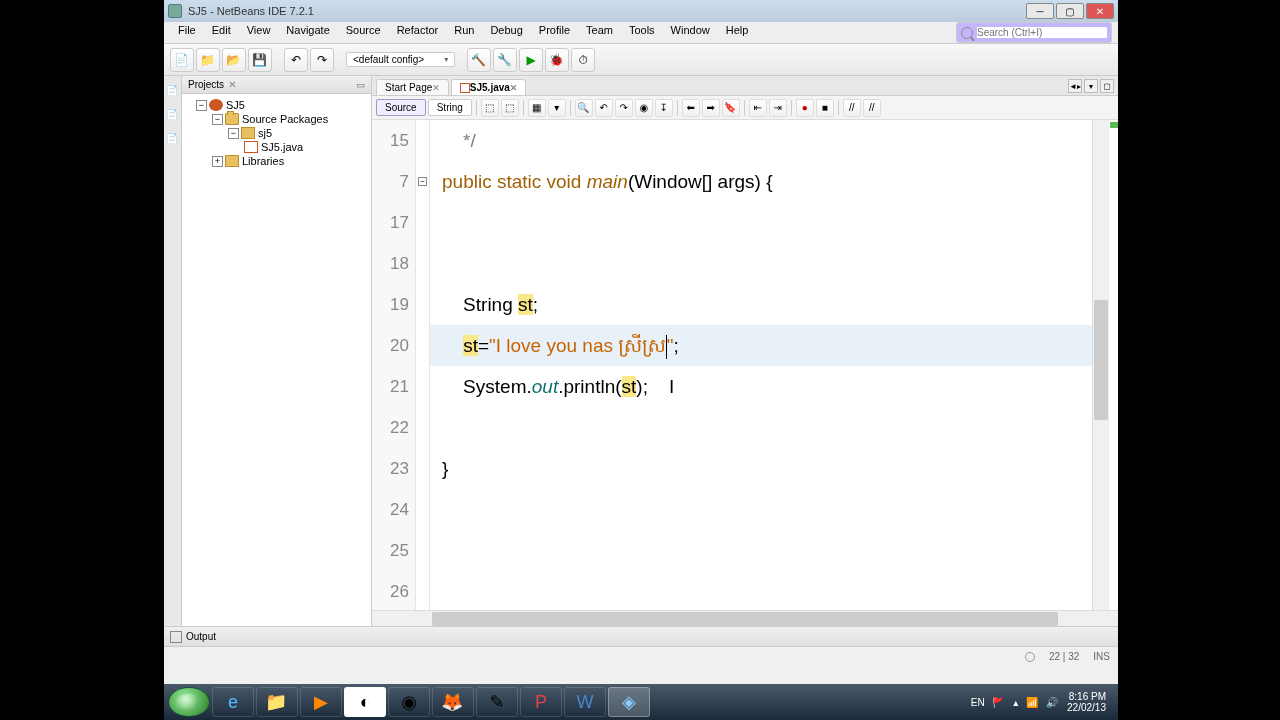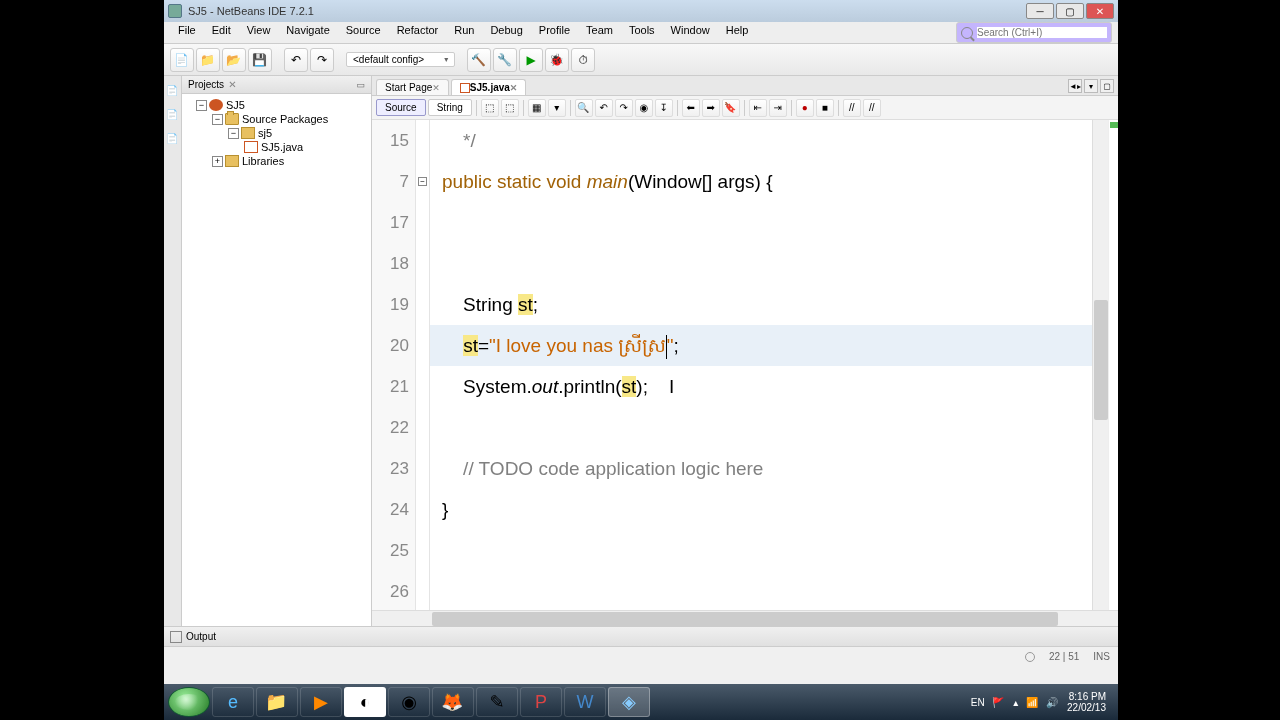--- a/index.html
+++ b/index.html
@@ -79,21 +79,21 @@
     .fold-col { width: 14px; background: #fff; border-right: 1px solid #e4e4e4; }
     .fold-col .fbox { height: 41px; display: flex; align-items: center; justify-content: center; }
     .fold-col .fm { width: 9px; height: 9px; border: 1px solid #888; background: #fff; font-size: 8px; line-height: 7px; text-align: center; cursor: pointer; }
     .code { flex: 1; font-family: Arial, sans-serif; font-size: 19px; position: relative; }
     .code .line { height: 41px; line-height: 41px; padding-left: 12px; white-space: pre; }
     .code .line.current { background: #e8f0f8; }
     .kw { color: #a16207; }
     .kw-i { font-style: italic; }
     .str { color: #c86400; }
     .cmt { color: #808080; }
-    .field { color: #000000; font-style: italic; }
+    .field { color: #0f766e; font-style: italic; }
     .hl { background: #f8e888; }
     .cursor-caret { display: inline-block; width: 1px; height: 24px; background: #000; vertical-align: middle; animation: none; }
     .scrollbar-v { width: 16px; background: #f0f0f0; border-left: 1px solid #ddd; position: relative; }
     .scrollbar-v .thumb { position: absolute; width: 14px; left: 1px; top: 180px; height: 120px; background: #ccc; border-radius: 2px; }
     .scrollbar-h { height: 16px; background: #f0f0f0; border-top: 1px solid #ddd; position: relative; }
     .scrollbar-h .thumb { position: absolute; height: 14px; top: 1px; left: 60px; right: 60px; background: #ccc; border-radius: 2px; }
     .errstripe { width: 10px; background: #fff; border-left: 1px solid #eee; position: relative; }
     .errstripe .mark { position: absolute; width: 8px; left: 1px; height: 6px; }
     .errstripe .mark.g { background: #5b5; top: 2px; }
     
@@ -292,21 +292,20 @@
         </div>
         <div class="code">
           <div class="line"><span class="cmt">    */</span></div>
           <div class="line"><span class="kw">public static void</span><span class="kw kw-i"> main</span><span>(Window[] args) {</span></div>
           <div class="line"></div>
           <div class="line"></div>
           <div class="line"><span>    String </span><span class="hl">st</span><span>;</span></div>
           <div class="line current">    <span class="hl">st</span><span>=</span><span class="str">"I love you nas ស្រីស្រ</span><span class="cursor-caret"></span><span class="str">"</span>;</div>
           <div class="line"><span>    System.</span><span class="field">out</span><span>.println(</span><span class="hl">st</span><span>);</span>    I</div>
           <div class="line"></div>
-          <div class="line"><span class="cmt">    // TODO code application logic here</span></div>
           <div class="line"><span>}</span></div>
         </div>
         <div class="scrollbar-v">
           <div class="thumb"></div>
         </div>
         <div class="errstripe">
           <div class="mark g"></div>
         </div>
       </div>
       <div class="scrollbar-h">
@@ -316,21 +315,21 @@
   </div>
 
   <div class="output-bar">
     <span class="ico"></span>
     <span>Output</span>
   </div>
 
   <div class="statusbar">
     <div class="right">
       <span class="led"></span>
-      <span>22 | 51</span>
+      <span>22 | 32</span>
       <span>INS</span>
     </div>
   </div>
 
 </div>
 
 <div class="taskbar">
   <div class="start-orb"></div>
   <div class="task-btn" style="color:#5bf">e</div>
   <div class="task-btn">📁</div>

